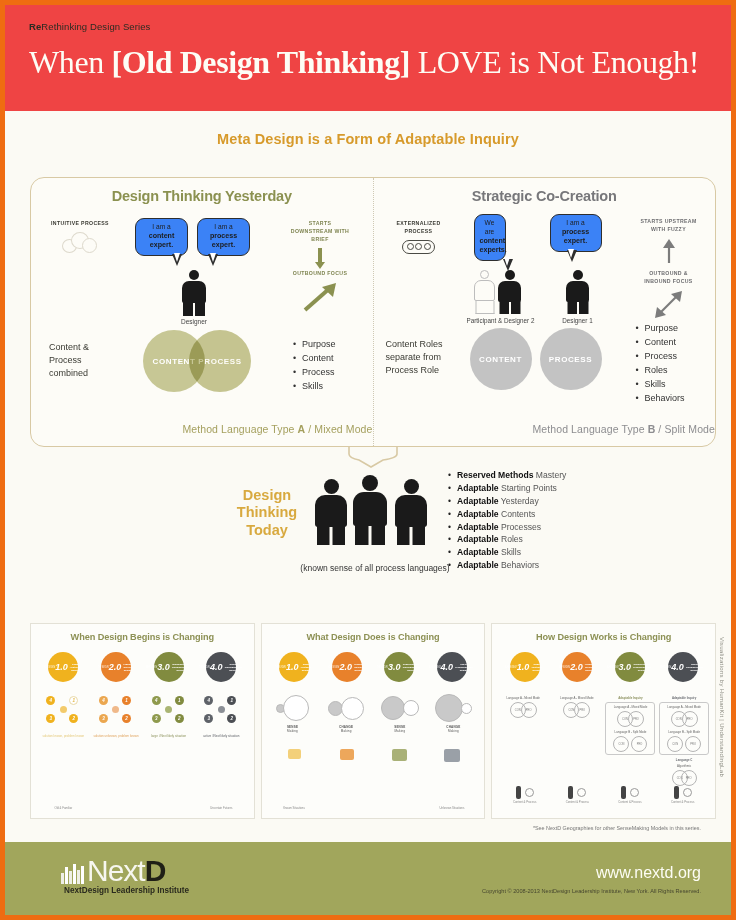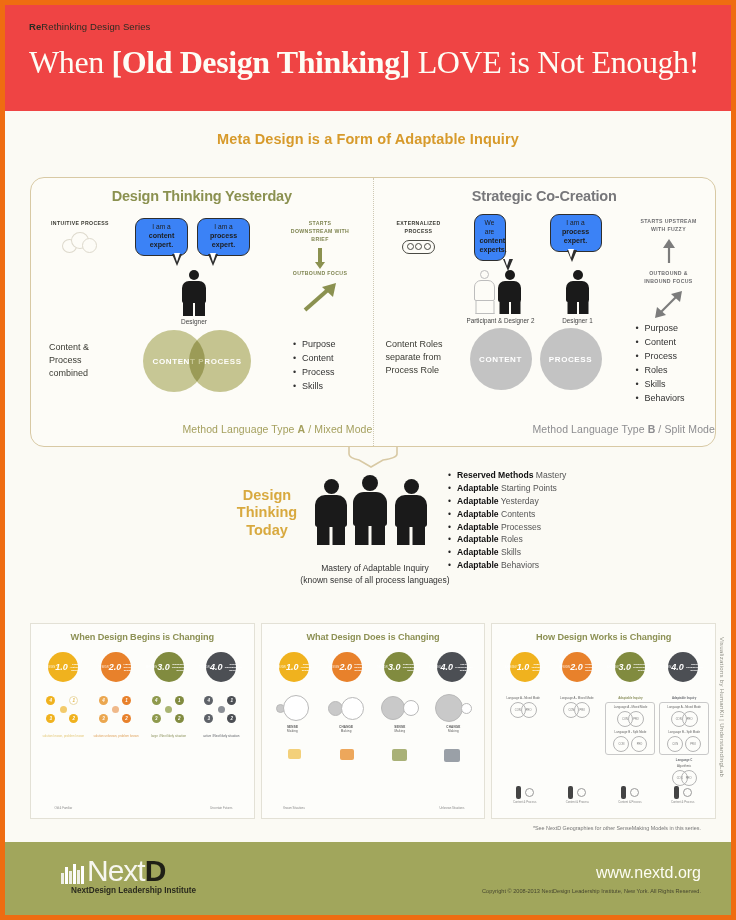--- a/index.html
+++ b/index.html
@@ -154,21 +154,21 @@
   }
 
   
   .footer { position:absolute; left:0; right:0; bottom:0; height:73px; background:#a1a65c; }
   .logo { position:absolute; left:56px; top:12px; }
   .logo .mark { display:inline-block; vertical-align:-3px; width:26px; height:24px; position:relative; }
   .logo .mark i { position:absolute; bottom:0; width:3px; background:#fff; }
   .logo .mark i:nth-child(odd){ background:#efefe6; }
   .logo .word { font-size:30px; color:#f7f7ef; letter-spacing:-1px; }
   .logo .word b { color:#1f1f16; font-weight:bold; }
-  .logo .sub { font-size:8.2px; font-weight:bold; color:#2a2a1e; margin-top:-2px; margin-left:10px; }
+  .logo .sub { font-size:8.2px; font-weight:bold; color:#2a2a1e; margin-top:-2px; margin-left:3px; }
   .url { position:absolute; right:30px; top:22px; font-size:16px; color:#fdfdf4; }
   .copy { position:absolute; right:30px; top:46px; font-size:5.6px; color:#46462f; }
 </style>
 </head>
 <body>
 
 <div class="poster">
 <div class="inner">
 
   <div class="header">
@@ -359,21 +359,20 @@
       </div>
       <div class="person" style="position:absolute;left:80px;top:8px;width:32px;height:66px;">
         <div class="head" style="width:15px;height:15px;background:#1a1a1a;"></div>
         <div class="body" style="width:32px;height:32px;background:#1a1a1a;border-radius:10px 10px 3px 3px;"></div>
         <div class="legs" style="top:47px;width:28px;height:19px;background:#1a1a1a;"></div>
         <div style="position:absolute;left:50%;transform:translateX(-50%);top:48px;width:3px;height:18px;background:#fbfaf4;"></div>
       </div>
     </div>
 
     <div class="mid-cap">
-      <div class="t2">Mastery of Adaptable Inquiry</div>
       <div class="t3">(known sense of all process languages)</div>
     </div>
 
     <ul class="mid-bul">
       <li><b>Reserved Methods</b><span> Mastery</span></li>
       <li><b>Adaptable</b><span> Starting Points</span></li>
       <li><b>Adaptable</b><span> Yesterday</span></li>
       <li><b>Adaptable</b><span> Contents</span></li>
       <li><b>Adaptable</b><span> Processes</span></li>
       <li><b>Adaptable</b><span> Roles</span></li>

